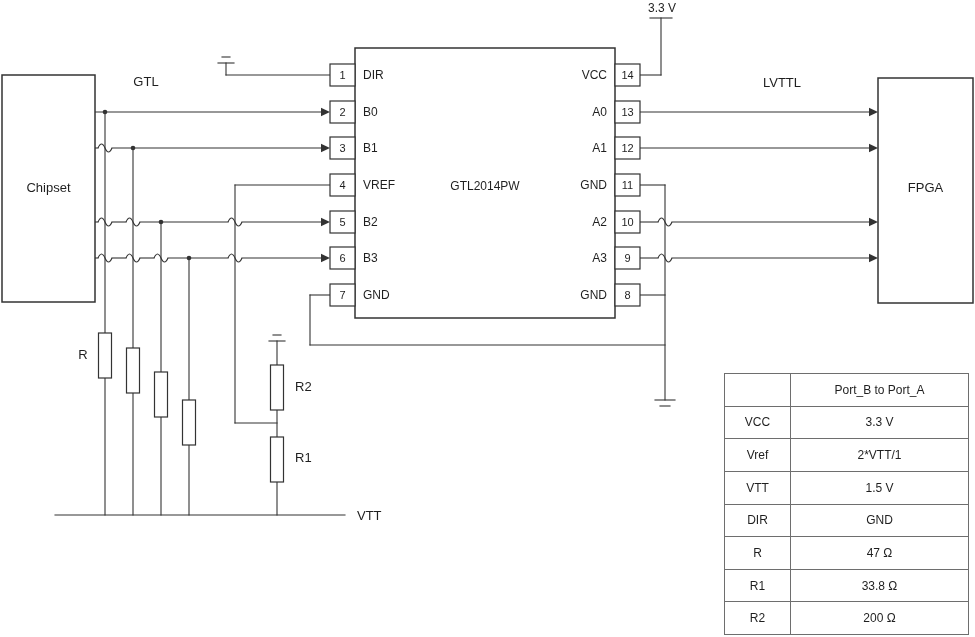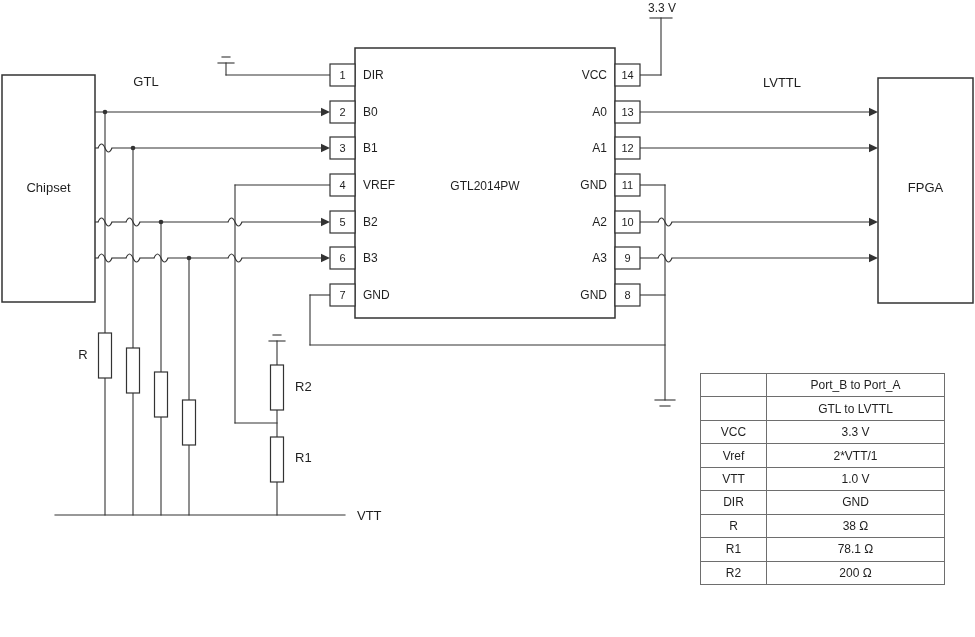--- a/index.html
+++ b/index.html
@@ -12,21 +12,21 @@
   .pin{stroke:#333333;stroke-width:1.2;fill:#ffffff;}
   .res{stroke:#333333;stroke-width:1.2;fill:#ffffff;}
   .dot{fill:#333333;stroke:none;}
   .arr{fill:#333333;stroke:none;}
   text{fill:#1f1f1f;font-size:13px;}
   .pn{font-size:11px;text-anchor:middle;}
   .pl{font-size:12px;}
   .pr{font-size:12px;text-anchor:end;}
   .ctr{text-anchor:middle;}
   .sm{font-size:12px;}
-  .spec-table{position:absolute;left:700px;top:373px;width:245px;height:212px;
+  .spec-table{position:absolute;left:724px;top:373px;width:245px;height:262px;
               border-collapse:collapse;table-layout:fixed;font-size:12px;color:#1f1f1f;
               font-family:"Liberation Sans",sans-serif;}
   .spec-table td{border:1px solid #6e6e6e;text-align:center;vertical-align:middle;padding:0;}
   .spec-table td.c1{width:65px;}
 </style>
 </head>
 <body>
 
 <div class="canvas">
 
@@ -246,46 +246,42 @@
   <text x="295" y="462">R1</text>
 </svg>
 
 <table class="spec-table">
   <tbody>
     <tr>
       <td class="c1"></td>
       <td>Port_B to Port_A</td>
     </tr>
     <tr>
-      <td class="c1"></td>
-      <td>GTL to LVTTL</td>
-    </tr>
-    <tr>
       <td class="c1">VCC</td>
       <td>3.3 V</td>
     </tr>
     <tr>
       <td class="c1">Vref</td>
       <td>2*VTT/1</td>
     </tr>
     <tr>
       <td class="c1">VTT</td>
-      <td>1.0 V</td>
+      <td>1.5 V</td>
     </tr>
     <tr>
       <td class="c1">DIR</td>
       <td>GND</td>
     </tr>
     <tr>
       <td class="c1">R</td>
-      <td>38 Ω</td>
+      <td>47 Ω</td>
     </tr>
     <tr>
       <td class="c1">R1</td>
-      <td>78.1 Ω</td>
+      <td>33.8 Ω</td>
     </tr>
     <tr>
       <td class="c1">R2</td>
       <td>200 Ω</td>
     </tr>
   </tbody>
 </table>
 
 </div>
 

